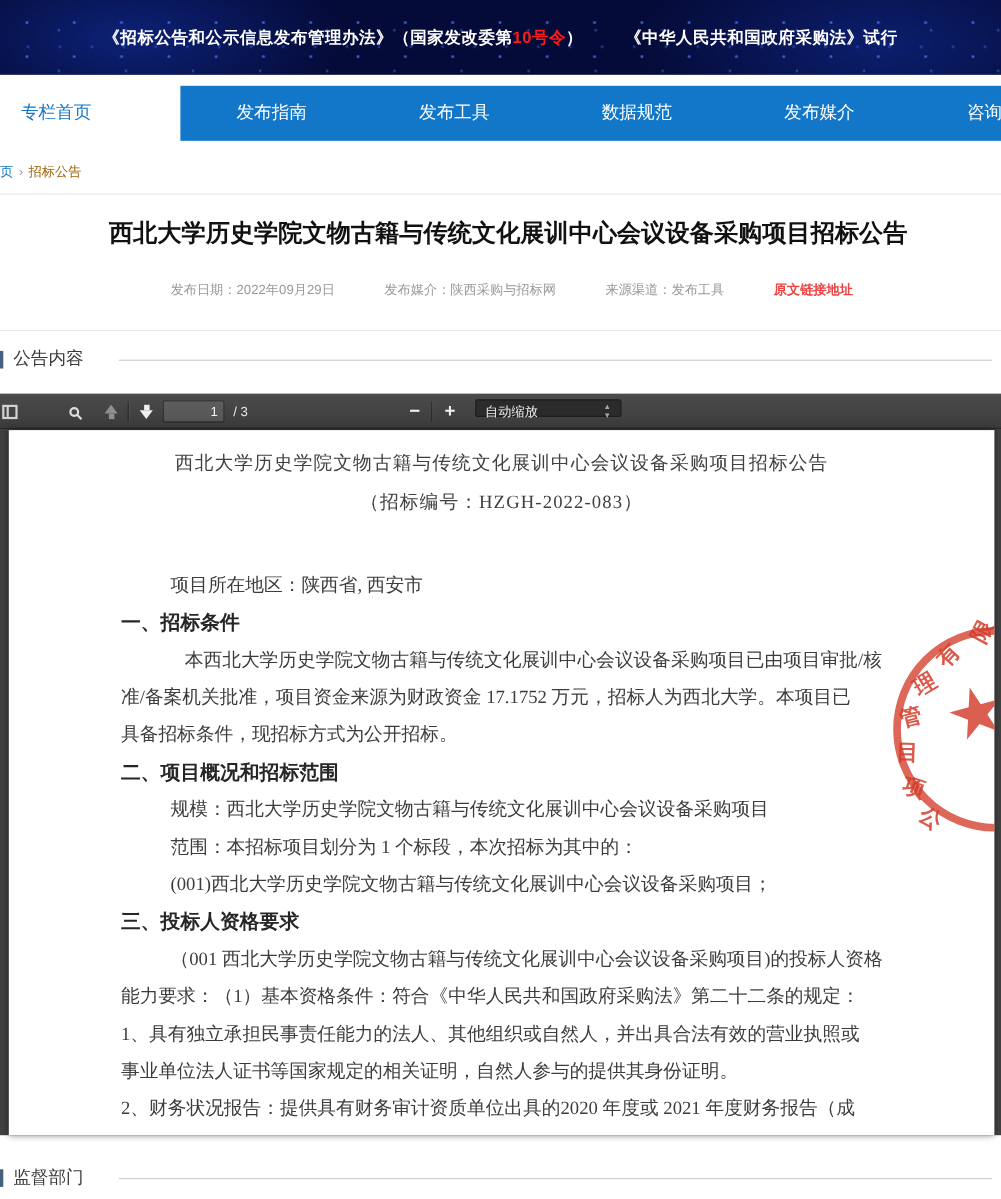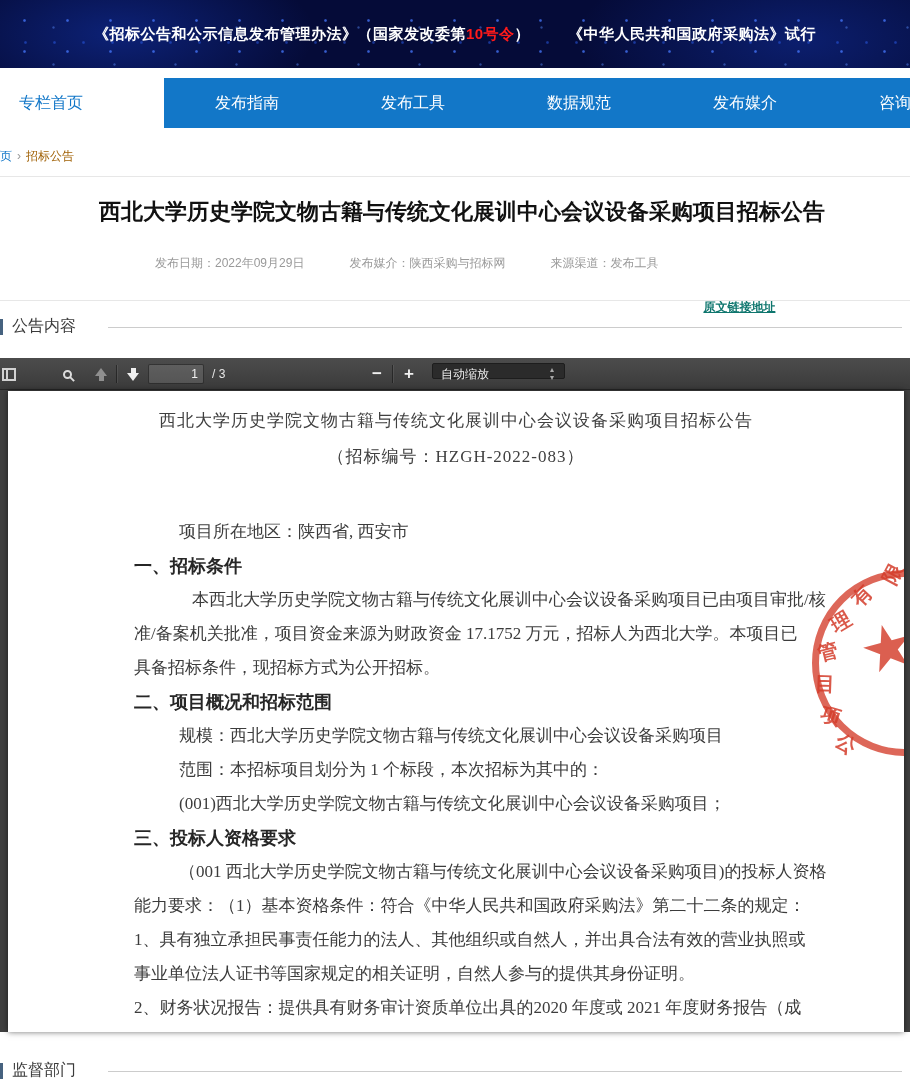--- a/index.html
+++ b/index.html
@@ -45,21 +45,21 @@
   .crumb-sep { color:#999; margin:0 5px; }
   .crumb-cur { color:#a16207; }
   .hr1 { position:absolute; top:176px; left:0; width:910px; height:1px; background:#e7e7e7; }
   .article-title {
     position:absolute; top:197px; left:30px; right:16px; text-align:center;
     font-size:22px; font-weight:bold; color:#111; white-space:nowrap;
   }
   .meta-row { position:absolute; top:255px; left:155px; display:flex; gap:45px; font-size:12px; color:#999; white-space:nowrap; }
   .meta-label { color:#999; }
   .meta-value { color:#999; }
-  .source-link { color:#0f766e; text-decoration:underline; font-weight:bold; cursor:pointer;margin-top:44px; }
+  .source-link { color:#ef4444; font-weight:bold; cursor:pointer; }
   .hr2 { position:absolute; top:300px; left:0; width:910px; height:1px; background:#e7e7e7; }
 
   
   .sec-header { position:absolute; left:0; width:910px; height:22px; }
   .sec-content { top:316px; }
   .sec-supervision { top:1060px; }
   .sec-icon-sliver { position:absolute; left:0; top:3px; width:3px; height:16px; background:#46627f; }
   .sec-title { position:absolute; left:12px; top:0; font-size:16px; color:#3a3a3a; }
   .sec-line { position:absolute; left:108px; right:8px; top:11px; height:1px; background:#ccc; }
 
@@ -108,21 +108,21 @@
   
   .page-area { position:absolute; top:33px; left:0; right:0; bottom:0; }
   .pdf-page {
     position:absolute; left:8px; right:6px; top:0; bottom:0;
     background:#fff; box-shadow:0 0 6px rgba(0,0,0,.55); overflow:hidden;
   }
   .doc-serif { font-family:"Liberation Serif","DejaVu Serif",serif; }
   .doc-title { position:absolute; top:18px; left:0; right:0; text-align:center; font-size:17px; color:#404040; letter-spacing:1px; }
   .doc-subtitle { position:absolute; top:54px; left:0; right:0; text-align:center; font-size:17px; color:#404040; letter-spacing:1px; }
   .doc-lines { position:absolute; top:124px; left:102px; right:136px; font-size:17px; color:#3c3c3c; }
-  .doc-line { line-height:34px; white-space:nowrap;margin-left:24px; }
+  .doc-line { line-height:34px; white-space:nowrap; }
   .doc-line.heading { font-weight:bold; font-size:18px; color:#262626; }
   .doc-line.indent1 { padding-left:45px; }
   .doc-line.indent2 { padding-left:58px; }
 
   
   .stamp-circle {
     position:absolute; left:804px; top:179px; width:186px; height:186px;
     border:7px solid rgba(211,60,42,.78); border-radius:50%;
   }
   .stamp-star {

